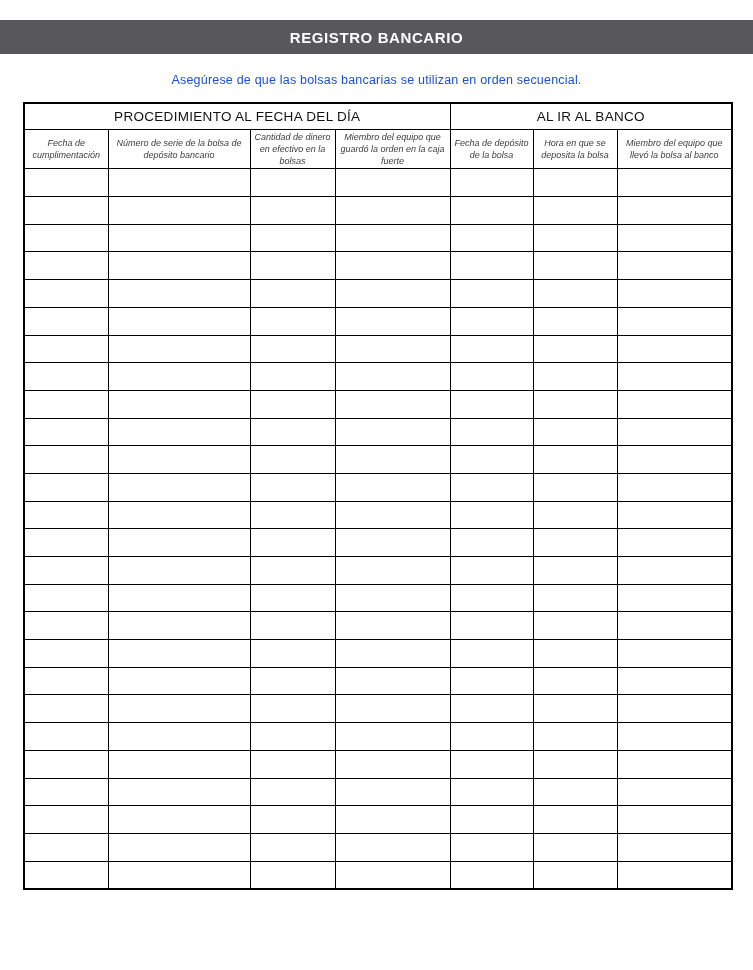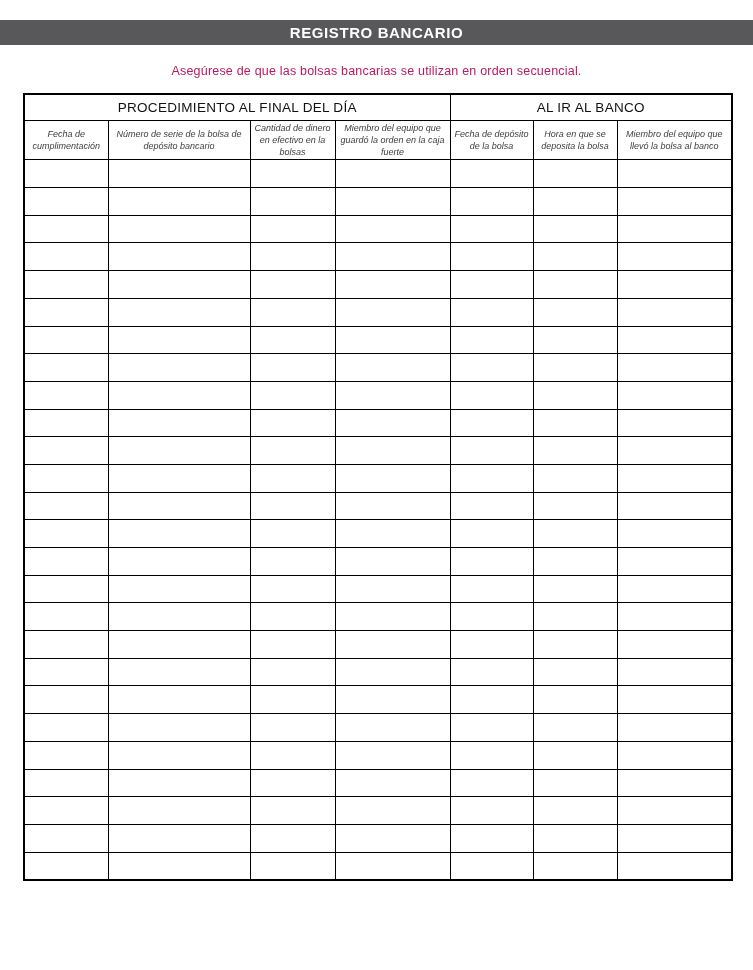--- a/index.html
+++ b/index.html
@@ -9,36 +9,36 @@
   }
   body {
     width: 753px;
     height: 970px;
     overflow: hidden;
     font-family: "Liberation Sans", sans-serif;
     -webkit-font-smoothing: antialiased;
   }
   .title-bar {
     margin-top: 20px;
-    height: 25px;
+    height: 34px;
     width: 100%;
     background: #58585a;
     color: #ffffff;
     display: flex;
     align-items: center;
     justify-content: center;
     font-weight: bold;
     font-size: 15px;
     letter-spacing: 0.6px;
   }
   .subtitle {
     margin-top: 19px;
     text-align: center;
     font-size: 12.5px;
-    color: #be185d;
+    color: #1d4ed8;
     letter-spacing: 0.2px;
   }
   .table-wrap {
     margin: 15px 22px 0 23px;
   }
   table.register {
     border-collapse: collapse;
     table-layout: fixed;
     width: 708px;
     border: 2px solid #000;
@@ -104,21 +104,21 @@
       <col class="c1">
         <col class="c2">
         <col class="c3">
         <col class="c4">
       <col class="c5">
         <col class="c6">
         <col class="c7">
     </colgroup>
     <thead>
       <tr class="group-row">
-        <th colspan="4">PROCEDIMIENTO AL FINAL DEL DÍA</th>
+        <th colspan="4">PROCEDIMIENTO AL FECHA DEL DÍA</th>
         <th colspan="3">AL IR AL BANCO</th>
       </tr>
       <tr class="desc-row">
         <td>Fecha de cumplimentación</td>
         <td>Número de serie de la bolsa de depósito bancario</td>
         <td>Cantidad de dinero en efectivo en la bolsas</td>
         <td>Miembro del equipo que guardó la orden en la caja fuerte</td>
         <td>Fecha de depósito de la bolsa</td>
         <td>Hora en que se deposita la bolsa</td>
         <td>Miembro del equipo que llevó la bolsa al banco</td>

